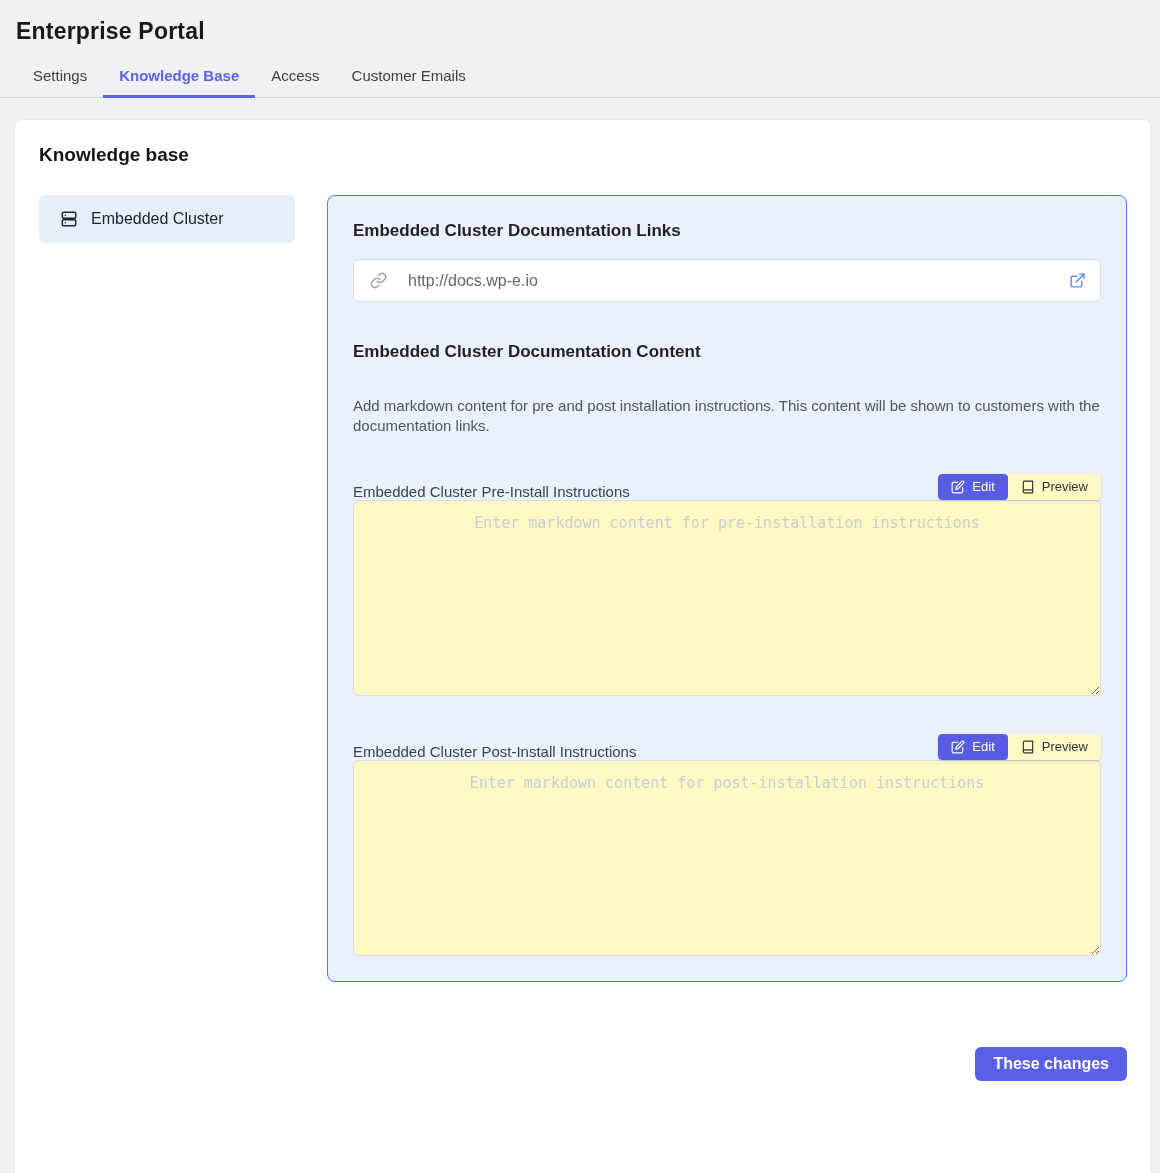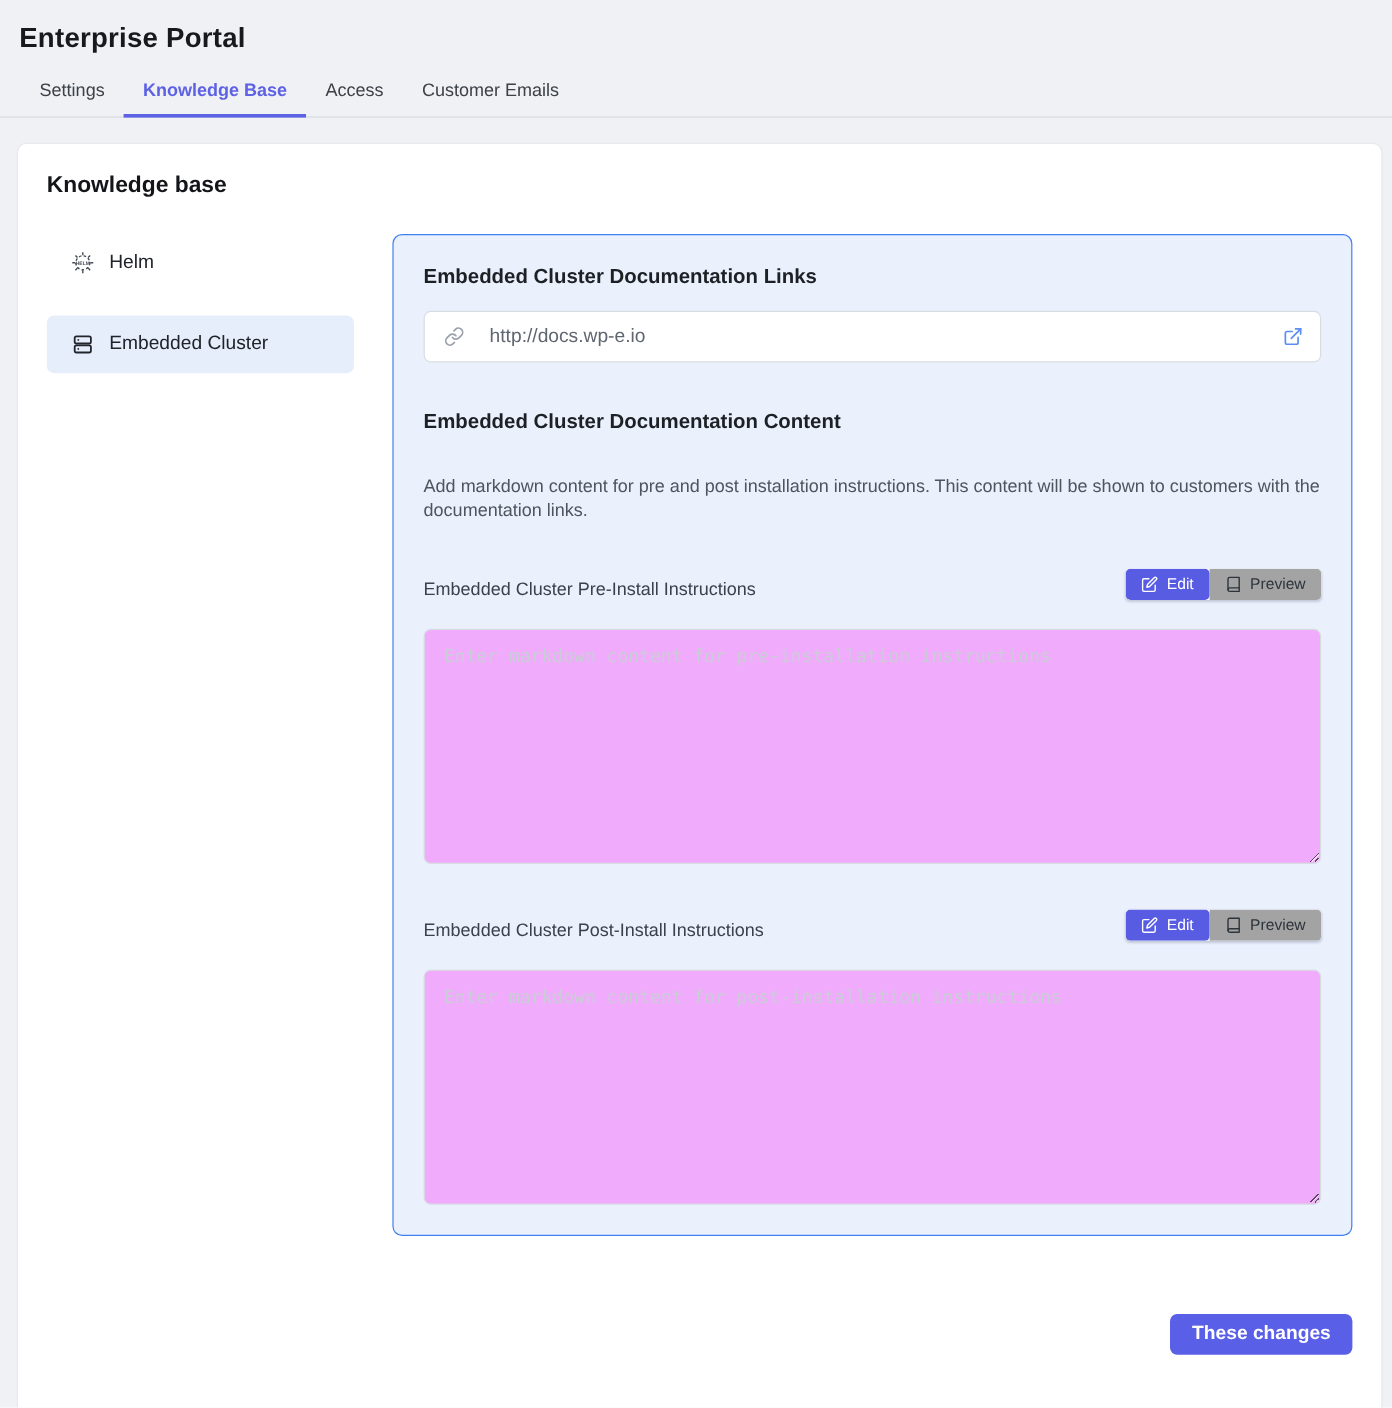--- a/index.html
+++ b/index.html
@@ -170,37 +170,38 @@
     font-size: 13px;
     padding: 5px 13px;
     cursor: pointer;
     line-height: 16px;
   }
   .seg-btn.active-seg {
     background: #575ce3;
     color: #ffffff;
     border-radius: 4px;
   }
-  .seg-btn.inactive-seg { background: #a3a3a3; color: #2e343b; }
+  .seg-btn.inactive-seg { background: #fef9c3; color: #2e343b; }
   .seg-btn svg { display: block; }
 
   .md-textarea {
-    margin-top: 24px;
+    margin-top: 0;
     width: 100%;
     height: 196px;
-    background: #f0abfc;
+    background: #fef9c3;
     border: 1px solid #d9dde2;
     border-radius: 6px;
     padding: 13px 16px;
     font-family: "DejaVu Sans Mono", "Liberation Mono", monospace;
     font-size: 15px;
     color: #3a424b;
     resize: vertical;
     outline: none;
     display: block;
+    text-align: center;
   }
   .md-textarea::placeholder { color: #c9cdd5; }
 
   
   .footer-row {
     display: flex;
     justify-content: flex-end;
     margin-top: 65px;
   }
   .save-btn {
@@ -230,39 +231,20 @@
   <div class="tab">Access</div>
   <div class="tab">Customer Emails</div>
 </div>
 
 <div class="card">
   <div class="section-title">Knowledge base</div>
 
   <div class="content-row">
 
     <div class="side-nav">
-      <div class="side-item">
-        <span class="nav-icon">
-          <svg width="20" height="20" viewBox="0 0 24 24">
-            <g stroke="#454c54" stroke-width="1.4" fill="none">
-              <circle cx="12" cy="12" r="7" stroke-dasharray="2.6 2.2"></circle>
-              <line x1="12" y1="1.5" x2="12" y2="4.5"></line>
-              <line x1="12" y1="19.5" x2="12" y2="22.5"></line>
-              <line x1="1.5" y1="12" x2="4.5" y2="12"></line>
-              <line x1="19.5" y1="12" x2="22.5" y2="12"></line>
-              <line x1="4.6" y1="4.6" x2="6.7" y2="6.7"></line>
-              <line x1="17.3" y1="17.3" x2="19.4" y2="19.4"></line>
-              <line x1="19.4" y1="4.6" x2="17.3" y2="6.7"></line>
-              <line x1="6.7" y1="17.3" x2="4.6" y2="19.4"></line>
-            </g>
-            <text x="12" y="14" font-size="5" font-weight="bold" text-anchor="middle" fill="#454c54" font-family="Liberation Sans, sans-serif">HELM</text>
-          </svg>
-        </span>
-        <span class="nav-label">Helm</span>
-      </div>
 
       <div class="side-item selected">
         <span class="nav-icon">
           <svg width="18" height="18" viewBox="0 0 24 24" fill="none" stroke="#22262c" stroke-width="2" stroke-linecap="round" stroke-linejoin="round">
             <rect x="3" y="3" width="18" height="8" rx="2"></rect>
             <rect x="3" y="13" width="18" height="8" rx="2"></rect>
             <line x1="7" y1="7" x2="7.01" y2="7"></line>
             <line x1="7" y1="17" x2="7.01" y2="17"></line>
           </svg>
         </span>

